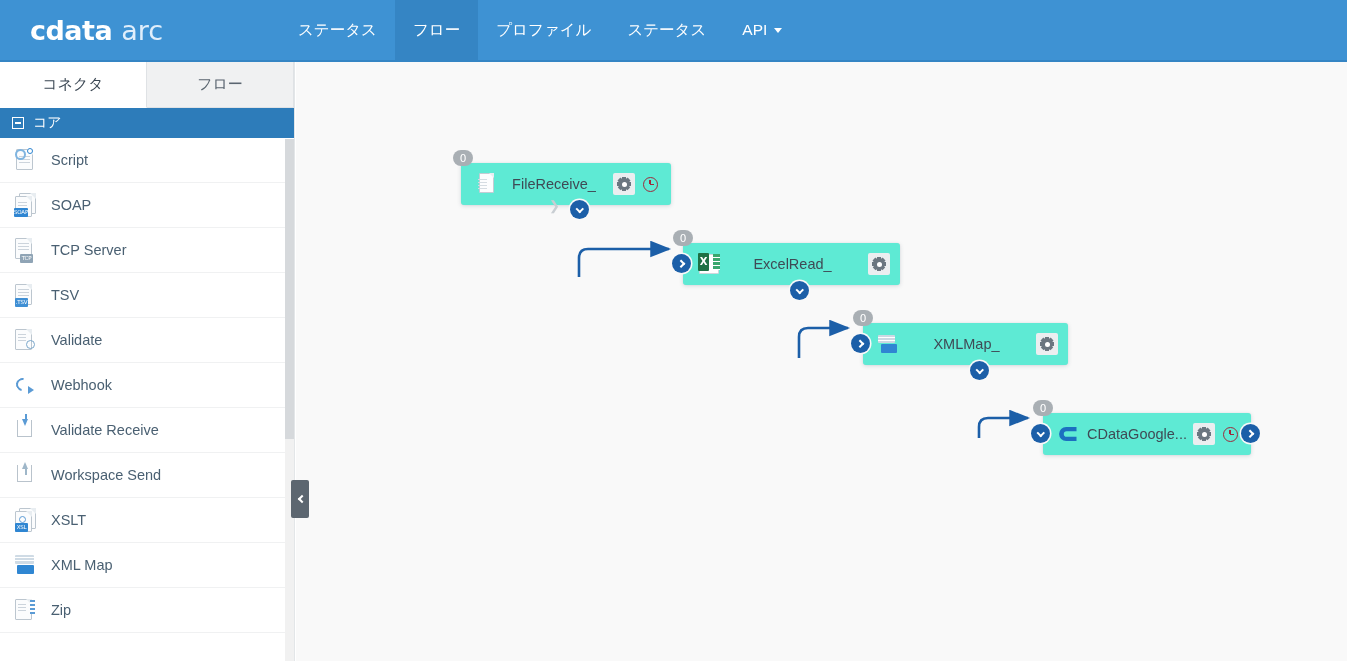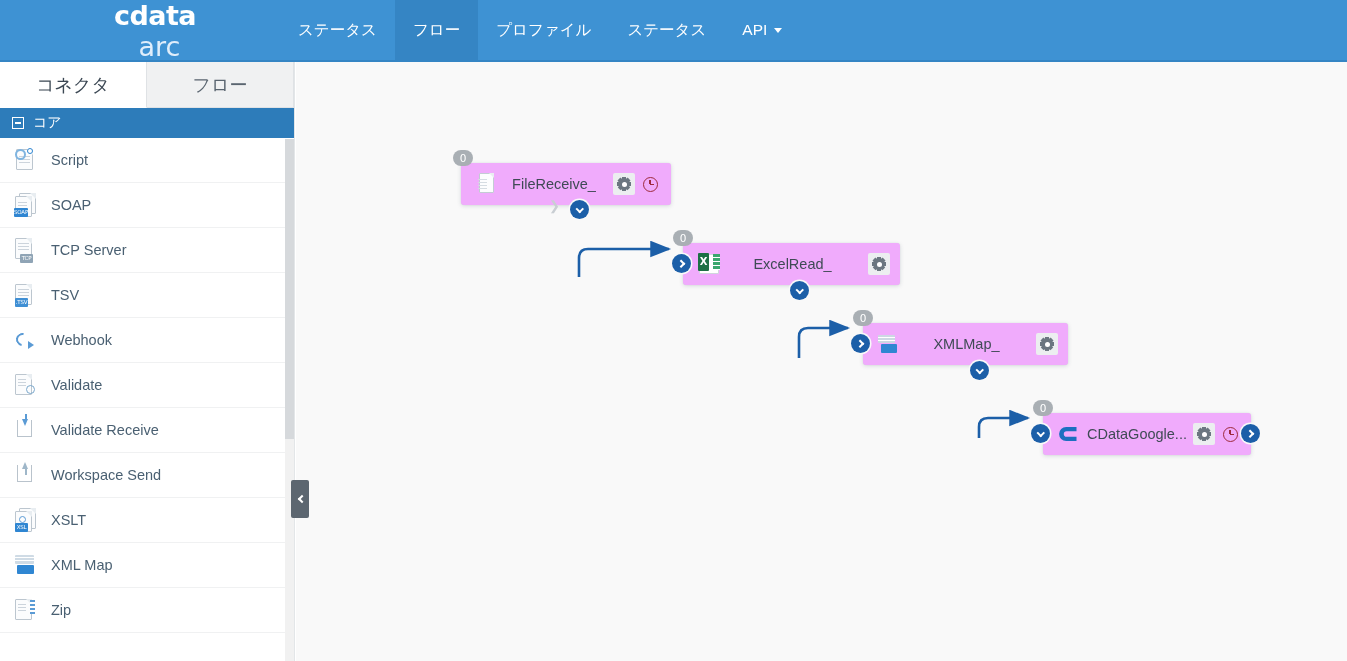--- a/index.html
+++ b/index.html
@@ -14,21 +14,20 @@
   
   .header{
     position:absolute; top:0; left:0; width:1347px; height:62px;
     background:#3e92d3;
     border-bottom:2px solid #3585c4;
     display:flex; align-items:stretch;
   }
   .brand{
     display:flex; align-items:center; padding-left:30px; width:280px;
     user-select:none;
-    flex-direction:column;
   }
   .brand-cdata{
     color:#ffffff; font-size:27px; font-weight:bold; letter-spacing:-0.5px;
     font-family:"DejaVu Sans", sans-serif;
   }
   .brand-arc{
     color:#e0eefb; font-size:27px; font-weight:normal; margin-left:9px;
     font-family:"DejaVu Sans", sans-serif;
   }
   .nav{ display:flex; align-items:stretch; }
@@ -52,21 +51,21 @@
     background:#ffffff;
     border-right:1px solid #e3e6e8;
     overflow:hidden;
   }
   .tabbar{
     display:flex; height:46px; background:#f0f1f2;
     border-bottom:1px solid #dfe2e5;
   }
   .tab{
     flex:1; display:flex; align-items:center; justify-content:center;
-    font-size:18px; color:#5a6570; cursor:pointer;
+    font-size:15px; color:#5a6570; cursor:pointer;
     border-right:1px solid #dfe2e5;
   }
   .tab.active{
     background:#ffffff; color:#3b4753; border-bottom:1px solid #ffffff;
     margin-bottom:-1px;
   }
   .group-header{
     height:30px; background:#2d7cba; color:#ffffff;
     display:flex; align-items:center; padding-left:12px;
     font-size:14px; cursor:pointer;
@@ -193,21 +192,21 @@
 
   
   .canvas{
     position:absolute; top:62px; left:296px; width:1051px; height:599px;
     background:#f9f9f9; overflow:hidden;
   }
   .svg-layer{ position:absolute; inset:0; width:1051px; height:599px; pointer-events:none; }
 
   .node{
     position:absolute;
-    background:#f0abfc;
+    background:#5eead4;
     border-radius:3px;
     box-shadow:0 1px 4px rgba(40,60,80,0.17), 0 0 1px rgba(40,60,80,0.12);
     display:flex; align-items:center;
     height:42px;
     cursor:move;
   }
   .node-icon{ width:24px; height:24px; margin-left:14px; flex:none; position:relative; }
   .node-title{
     flex:1; text-align:center; font-size:14.5px; color:#3f4a55;
     padding:0 6px; white-space:nowrap; overflow:hidden;
@@ -400,33 +399,33 @@
       <span class="cicon">
         <span class="doc" style="left:3px;top:2px;"></span>
         <span class="doc-lines" style="left:6px;top:7px;"></span>
         <span class="badge-sq" style="background:#3f8fd4;left:3px;">.TSV</span>
       </span>
       <span class="conn-label">TSV</span>
     </div>
 
     <div class="conn-item">
       <span class="cicon">
-        <span class="ic-hook"></span>
-        <span class="ic-hook-arrow"></span>
-      </span>
-      <span class="conn-label">Webhook</span>
-    </div>
-
-    <div class="conn-item">
-      <span class="cicon">
         <span class="doc" style="left:3px;top:2px;"></span>
         <span class="doc-lines" style="left:6px;top:7px;width:8px;"></span>
         <span style="position:absolute;right:3px;bottom:4px;width:9px;height:9px;border:1.6px solid #7ba8cc;border-radius:50%;"></span>
       </span>
       <span class="conn-label">Validate</span>
+    </div>
+
+    <div class="conn-item">
+      <span class="cicon">
+        <span class="ic-hook"></span>
+        <span class="ic-hook-arrow"></span>
+      </span>
+      <span class="conn-label">Webhook</span>
     </div>
 
     <div class="conn-item">
       <span class="cicon">
         <span class="ic-arrow-dn"></span>
       </span>
       <span class="conn-label">Validate Receive</span>
     </div>
 
     <div class="conn-item">

